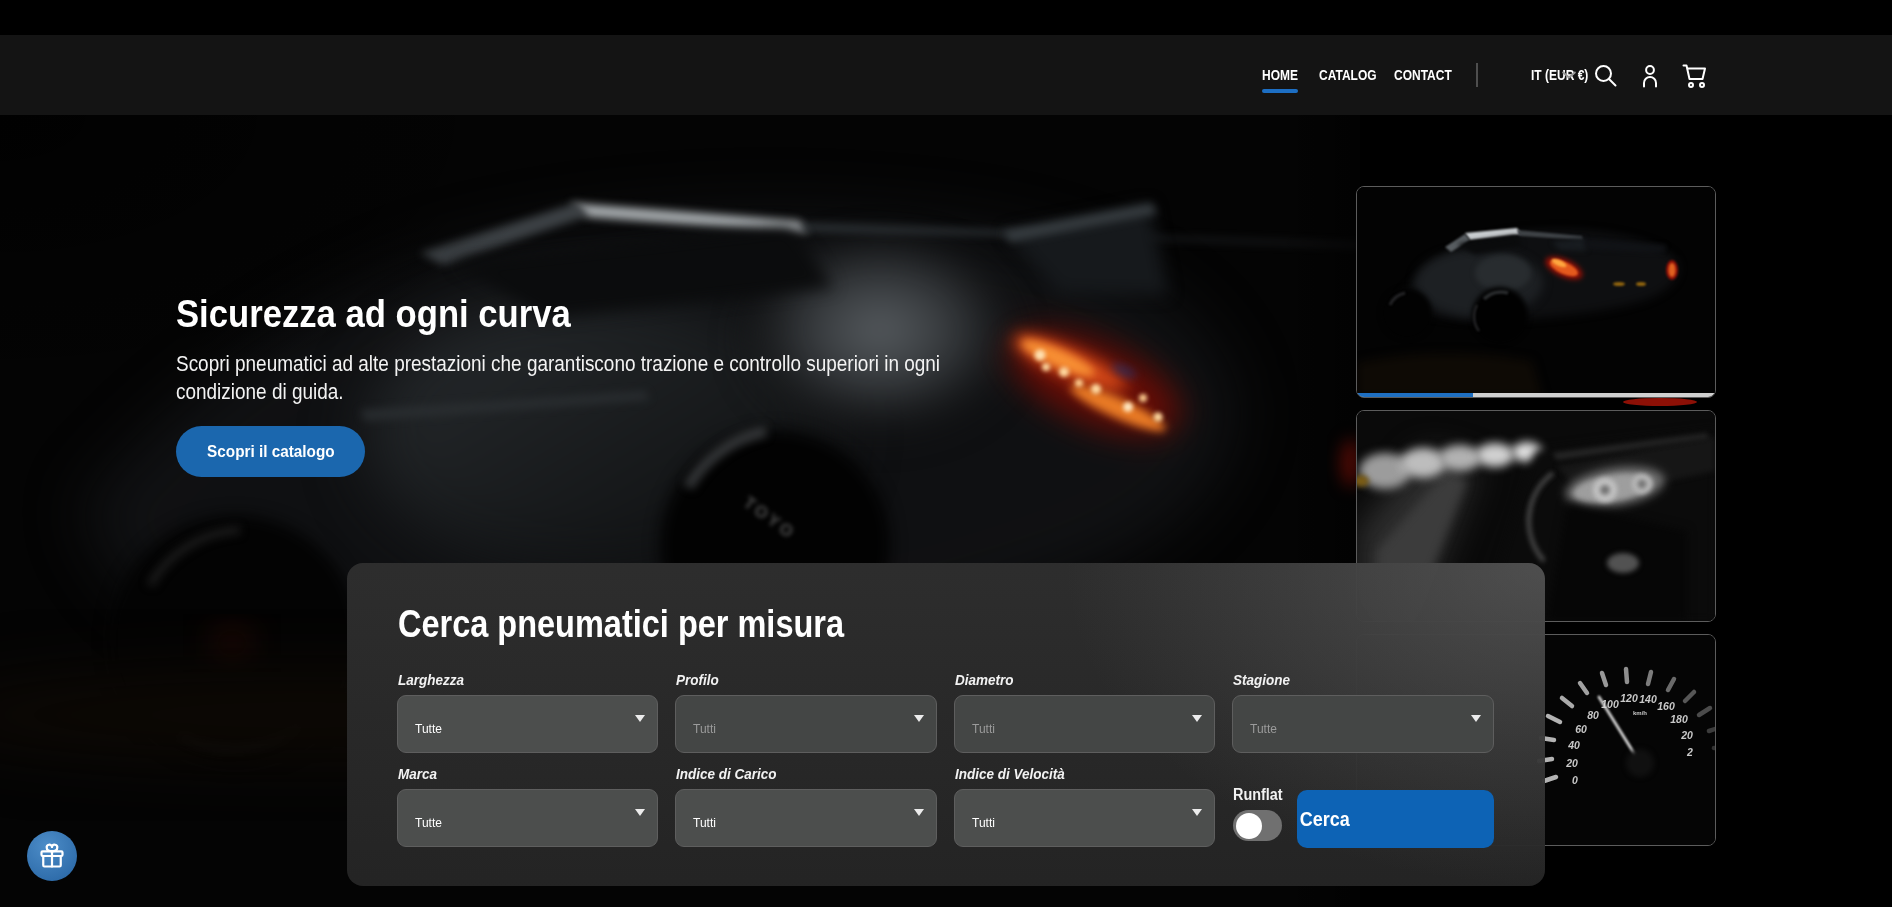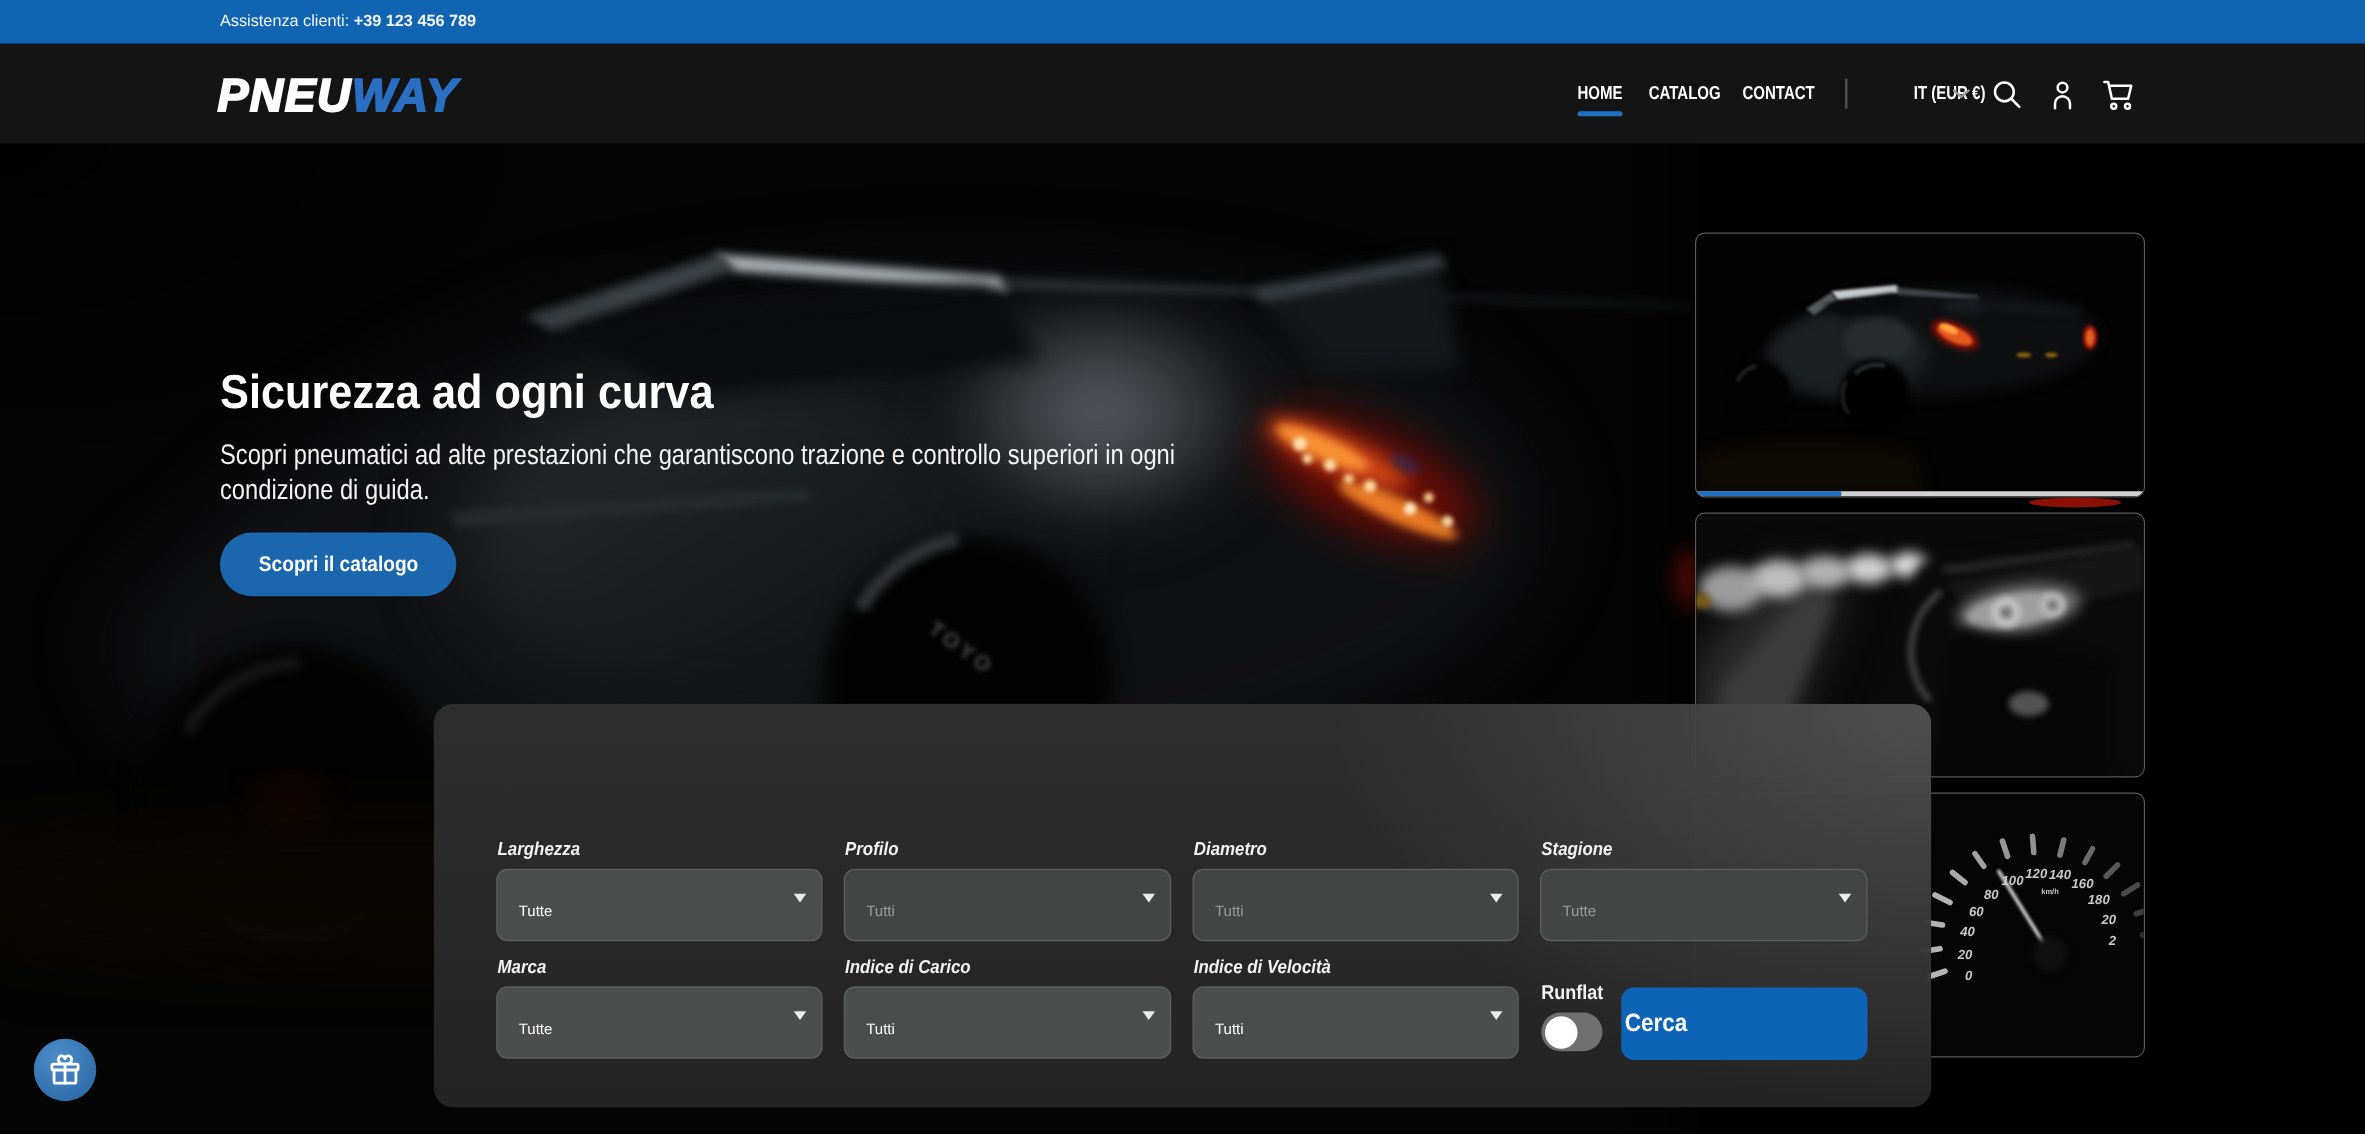--- a/index.html
+++ b/index.html
@@ -167,26 +167,22 @@
         <ellipse cx="232" cy="528" rx="22" ry="13" fill="#260804" filter="url(#b16)"></ellipse>
         <path d="M150 470 A110 110 0 0 1 240 415" stroke="#1a1a1a" stroke-width="8" fill="none" filter="url(#b4)"></path>
         <path d="M300 610 A110 110 0 0 1 180 620" stroke="#151515" stroke-width="6" fill="none" filter="url(#b4)"></path>
 
         <ellipse cx="300" cy="600" rx="380" ry="48" fill="#0c0804" filter="url(#b30)"></ellipse>
         <ellipse cx="820" cy="595" rx="300" ry="36" fill="#090603" filter="url(#b30)"></ellipse>
       </g>
     </defs>
   </svg>
 
-  <div class="topbar">
-      <span>Assistenza clienti: <b>+39 123 456 789</b></span>
-    </div>
 
   <div class="header">
-    <div class="logo">PNEU<span class="way">WAY</span></div>
     <div class="navitem" id="n-home"><span class="cx">HOME</span><span class="u"></span></div>
     <div class="navitem" id="n-catalog"><span class="cx">CATALOG</span></div>
     <div class="navitem" id="n-contact"><span class="cx">CONTACT</span></div>
     <div id="n-div"></div>
     <div class="navitem" id="n-lang"><span class="cx">IT (EUR €)</span></div>
     <svg class="chev" viewBox="0 0 24 24" fill="none" stroke="#989898" stroke-width="2.4" stroke-linecap="round" stroke-linejoin="round">
         <path d="M5 9l7 6 7-6"></path>
       </svg>
     <svg class="icon" id="ic-search" viewBox="0 0 28 28" fill="none" stroke="#fff" stroke-width="2" stroke-linecap="round">
         <circle cx="12.5" cy="12.5" r="7.5"></circle>
@@ -326,20 +322,21 @@
           <circle cx="3" cy="15" r="14" fill="#101010" filter="url(#tb4)"></circle>
         </g>
       </svg>
     </div>
 
     <svg style="position:absolute;left:1615px;top:282px;" width="90" height="11">
         <ellipse cx="45" cy="5" rx="37" ry="4" fill="#9c1207" opacity="0.9"></ellipse>
       </svg>
 
     <div class="card">
+      <h2><span class="cx">Cerca pneumatici per misura</span></h2>
       <div class="fld" style="left:50px; top:110px;">
           <label><span class="cx">Larghezza</span></label>
           <div class="sel" style="width:261px;">
             <span class="v">Tutte</span>
             <i class="c"></i>
           </div>
         </div>
       <div class="fld" style="left:328px; top:110px;">
           <label><span class="cx">Profilo</span></label>
           <div class="sel ph" style="width:262px;">

